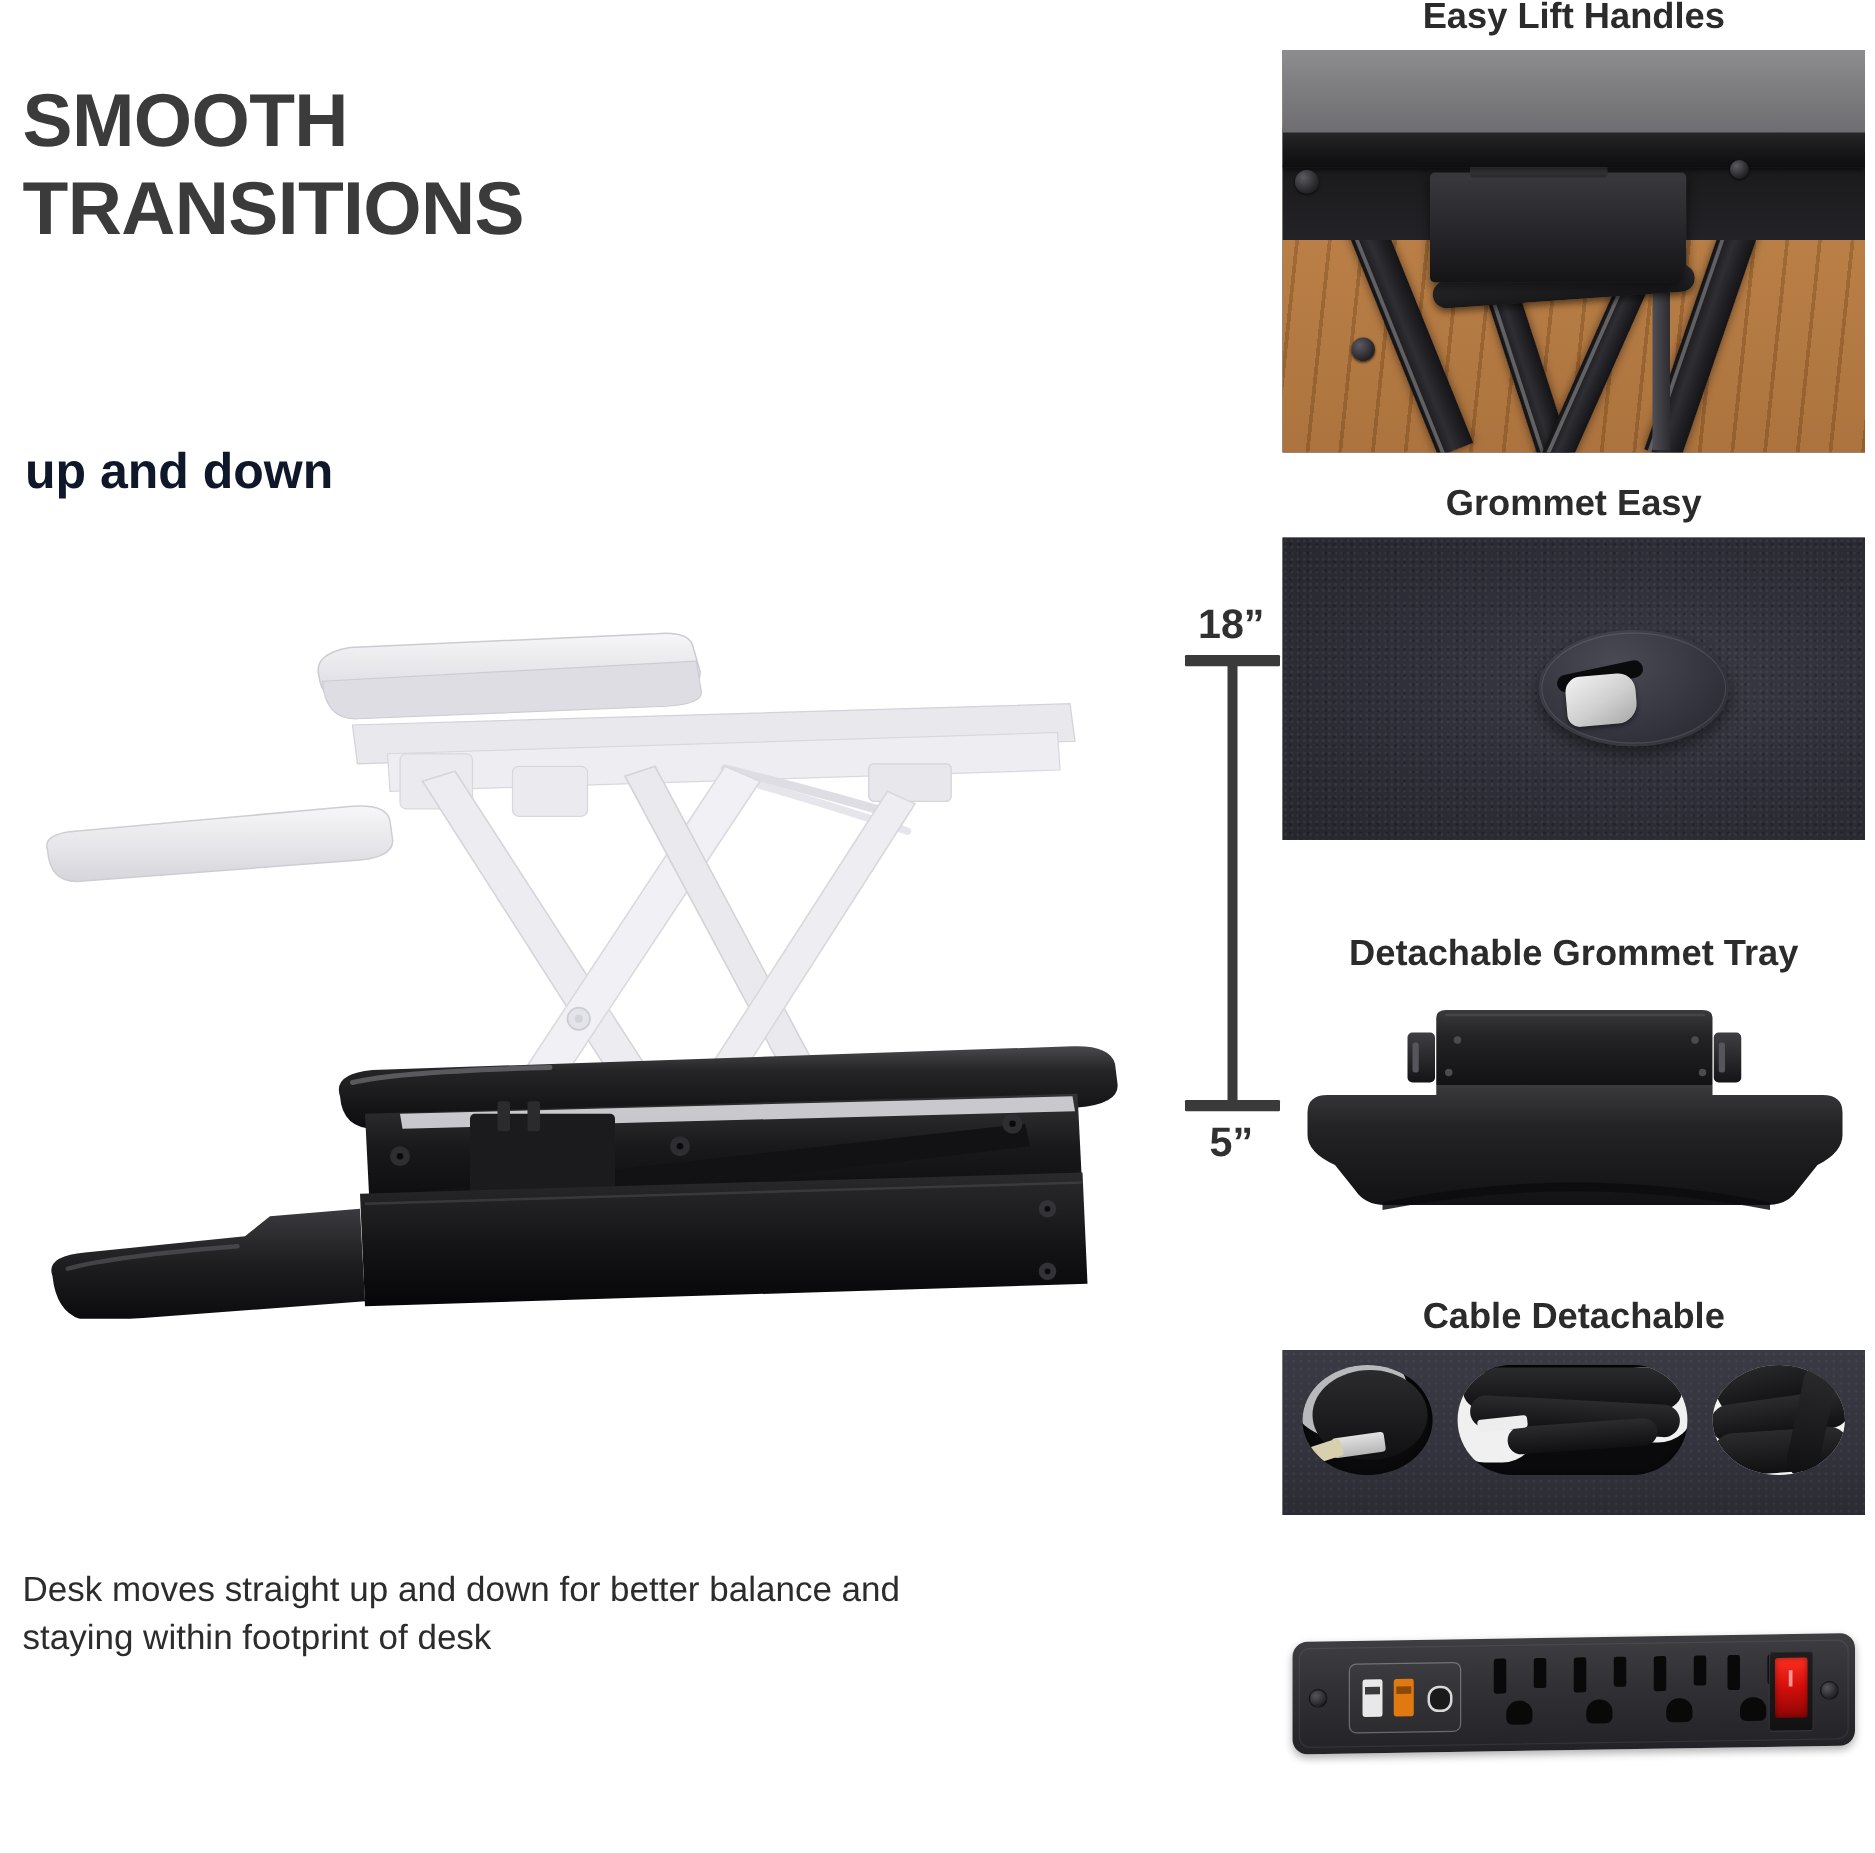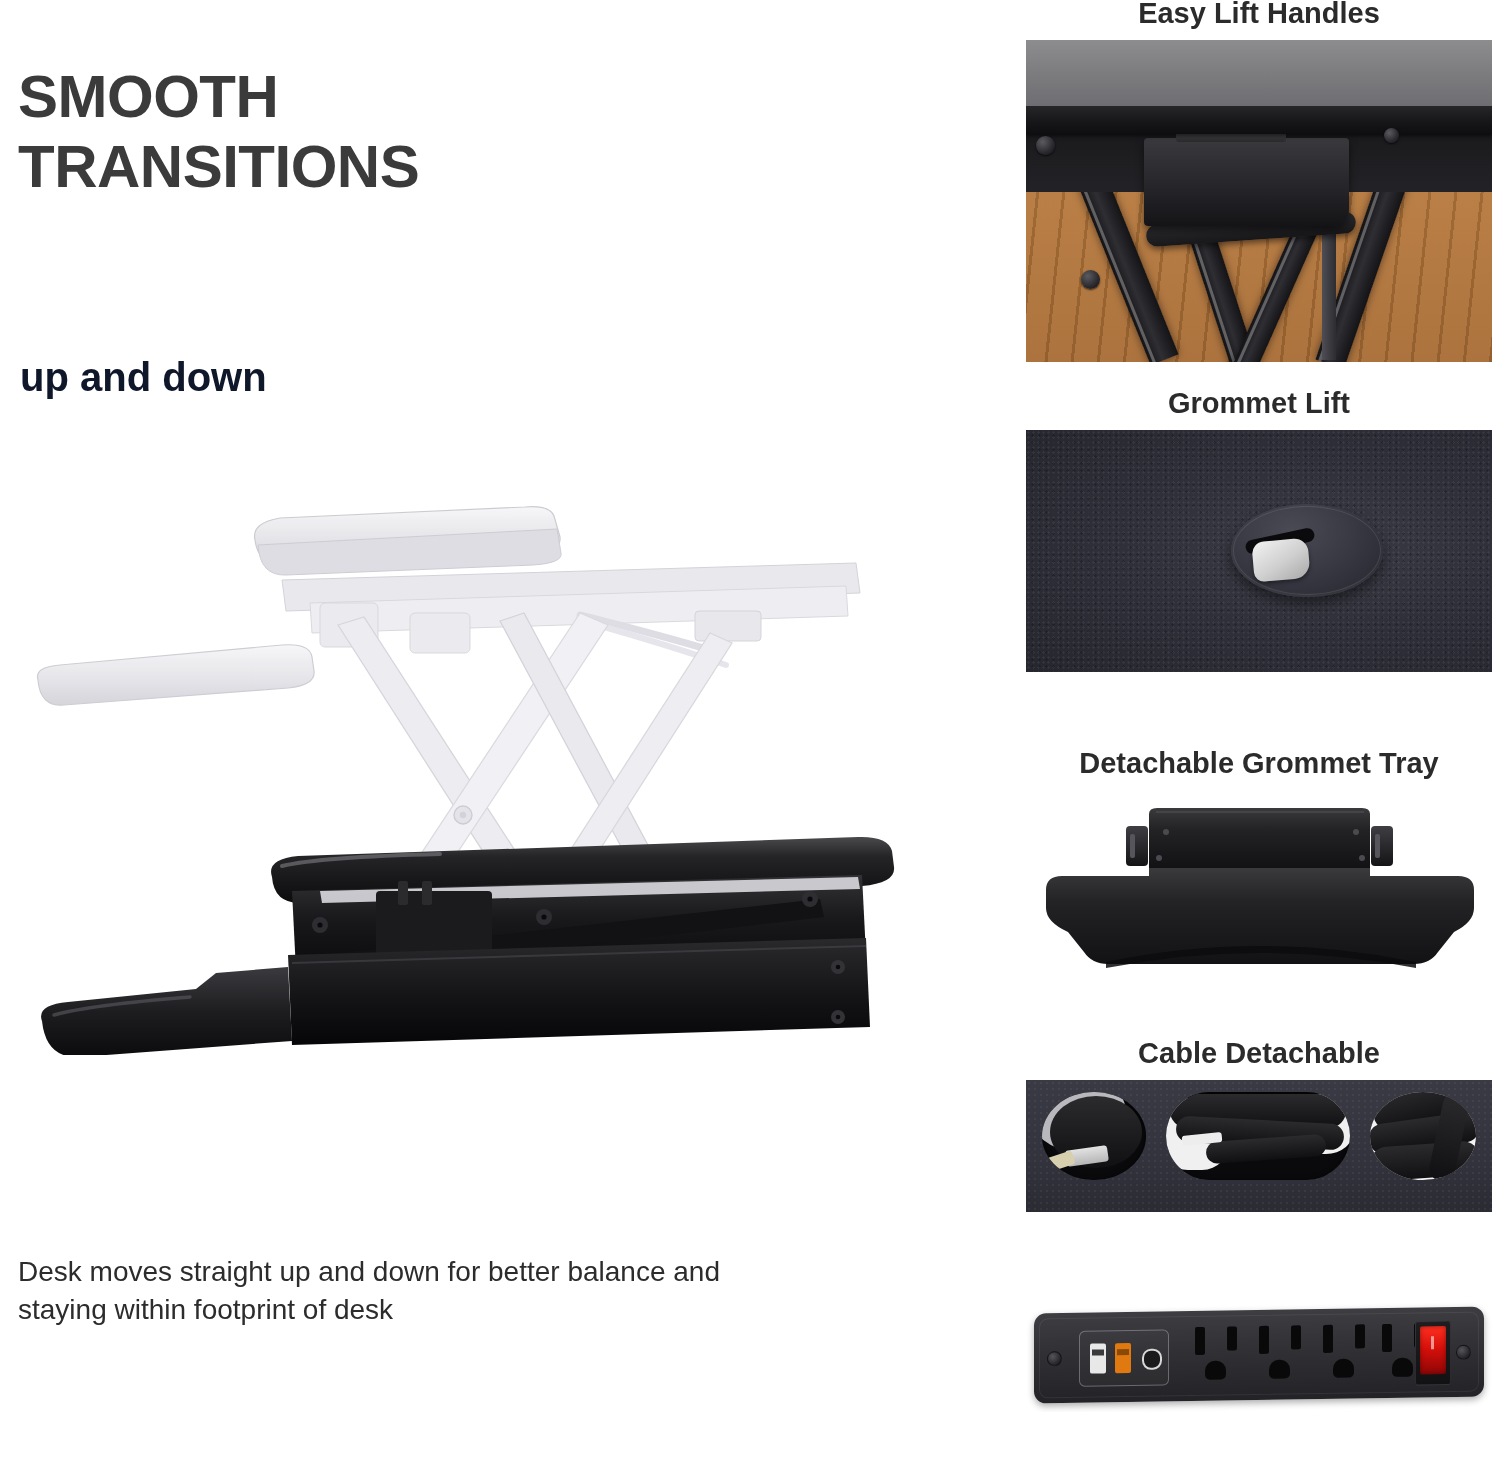--- a/index.html
+++ b/index.html
@@ -438,20 +438,27 @@
           <circle cx="818" cy="482" r="2.3" fill="#0a0a0c"></circle>
         <circle cx="818" cy="532" r="7" fill="#333337"></circle>
           <circle cx="818" cy="532" r="2.3" fill="#0a0a0c"></circle>
 
         <path d="M22 536 Q16 520 48 517 L176 504 L196 488 L268 482 L272 556 L60 572 Q26 574 22 536 Z" fill="url(#trayGrad)"></path>
         <path d="M34 530 Q70 520 170 512" stroke="#56565c" stroke-width="3.5" fill="none" stroke-linecap="round" opacity="0.65"></path>
       </g>
     </svg>
   </div>
 
+  <div class="dimline">
+    <div class="dim-label top">18”</div>
+    <div class="dim-cap top"></div>
+    <div class="dim-stem"></div>
+    <div class="dim-cap bottom"></div>
+    <div class="dim-label bottom">5”</div>
+  </div>
 
   <div class="bottom-copy">Desk moves straight up and down for better balance and staying within footprint of desk</div>
 
   <div class="feature" style="top:-2px;">
     <div class="feature-title">Easy Lift Handles</div>
     <div class="panel" id="panel-handles">
       <div class="ph-floor"></div>
       <div class="ph-leg a">
           <div class="ph-leg-hl"></div>
         </div>
@@ -471,21 +478,21 @@
       <div class="ph-handle-lip"></div>
       <div class="ph-deskband"></div>
       <div class="ph-deskedge"></div>
       <div class="ph-screw s1"></div>
       <div class="ph-screw s2"></div>
       <div class="ph-screw s3"></div>
     </div>
   </div>
 
   <div class="feature" style="top:388px;">
-    <div class="feature-title">Grommet Lift</div>
+    <div class="feature-title">Grommet Easy</div>
     <div class="panel" id="panel-grommet">
       <div class="pg-surface"></div>
       <div class="pg-noise"></div>
       <div class="pg-cap">
         <div class="pg-cap-rim"></div>
         <div class="pg-notch-shadow"></div>
         <div class="pg-notch"></div>
       </div>
     </div>
   </div>

